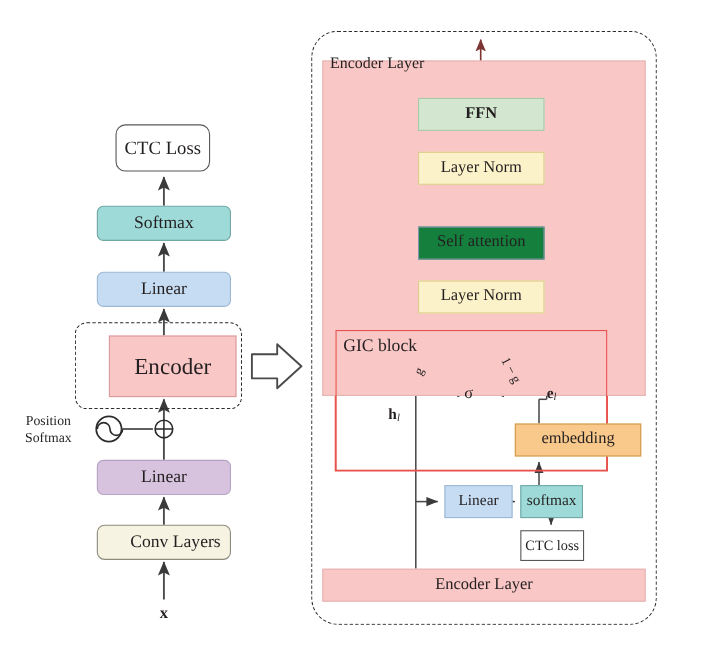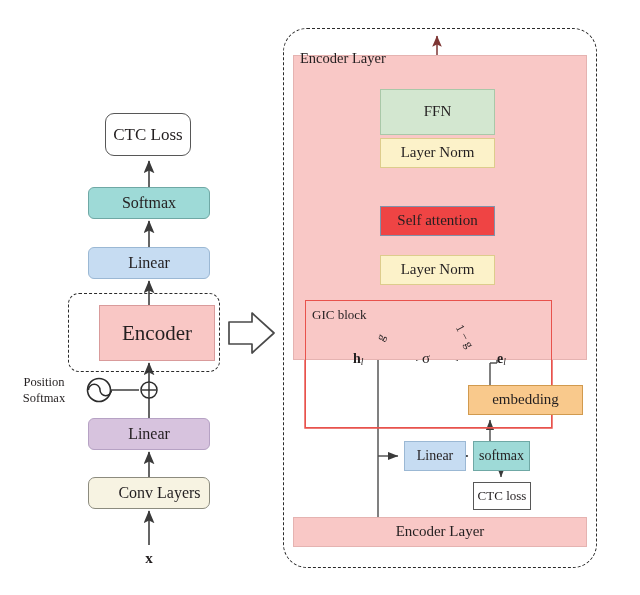--- a/index.html
+++ b/index.html
@@ -72,42 +72,42 @@
   }
   .enc-big{
     left:293px;top:55px;width:294px;height:305px;
     border:1px solid #e5b3b1;background:#f9c8c6;
   }
   .enc-big-label{
     left:300px;top:48px;width:110px;height:22px;
     font-size:14.5px;justify-content:flex-start;
   }
   .ffn{
-    left:380px;top:89px;width:115px;height:46px;
-    border:1px solid #a9c8a8;background:#d3e7d0;font-size:15px;
+    left:380px;top:89px;width:115px;height:30px;
+    border:1px solid #a9c8a8;background:#d3e7d0;font-size:15px;font-weight:bold;
   }
   .ln1{
     left:380px;top:138px;width:115px;height:30px;
     border:1px solid #ddcc8c;background:#fcf2c9;font-size:15px;
   }
   .selfattn{
     left:380px;top:206px;width:115px;height:30px;
-    border:1px solid #7f93ab;background:#ef4444;font-size:15px;
+    border:1px solid #7f93ab;background:#15803d;font-size:15px;
   }
   .ln2{
     left:380px;top:255px;width:115px;height:30px;
     border:1px solid #ddcc8c;background:#fcf2c9;font-size:15px;
   }
   .gic-rect{
     left:305px;top:300px;width:247px;height:128px;
     border:1.5px solid #e8524c;background:transparent;
   }
   .gic-label{
     left:312px;top:305px;width:80px;height:20px;
-    font-size:13px;justify-content:flex-start;
+    font-size:16px;justify-content:flex-start;
   }
   .embedding{
     left:432px;top:385px;width:115px;height:30px;
     border:1px solid #d19a4e;background:#f9c98c;font-size:15px;margin-left:36px;
   }
   .linear-r{
     left:404px;top:441px;width:62px;height:30px;
     border:1px solid #9bb8d4;background:#c6dcf2;font-size:14px;
   }
   .softmax-r{
@@ -117,21 +117,21 @@
   .ctcloss-r{
     left:473px;top:482px;width:58px;height:28px;
     border:1.2px solid #575757;background:#ffffff;font-size:13px;
   }
   .enc-bottom{
     left:293px;top:517px;width:294px;height:30px;
     border:1px solid #e5b3b1;background:#f9c8c6;font-size:15px;
   }
   
   .mlab{position:absolute;font-size:14px;color:#231f20;font-family:"Liberation Serif",serif;}
-  .h-l{left:353px;top:351px;}
+  .h-l{left:353px;top:370px;}
   .e-l{left:497px;top:351px;}
   .sig{left:422px;top:350px;font-size:15px;}
   .g-lab{
     left:378px;top:330px;font-size:12px;
     transform:rotate(-62deg);transform-origin:center;
   }
   .g1-lab{
     left:452px;top:329px;font-size:12px;
     transform:rotate(62deg);transform-origin:center;
   }

